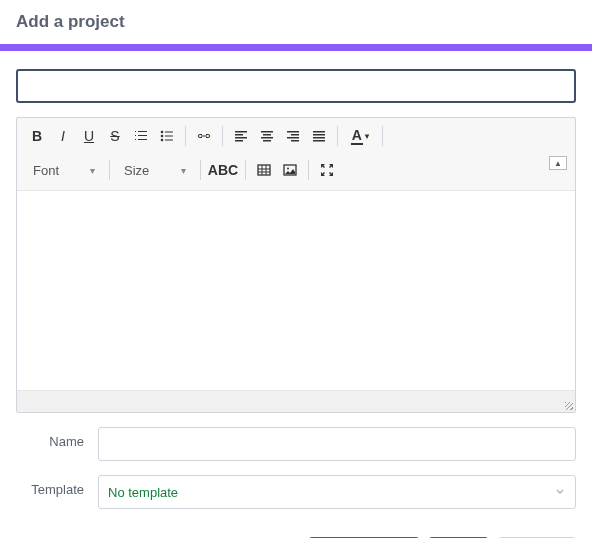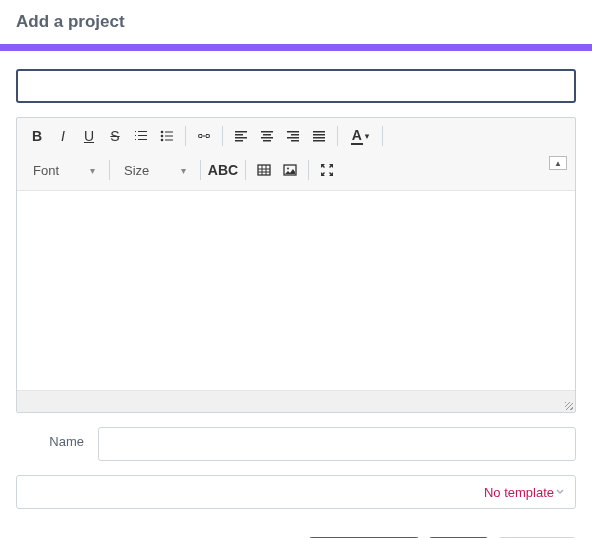--- a/index.html
+++ b/index.html
@@ -5,21 +5,21 @@
 * { box-sizing: border-box; margin: 0; padding: 0; }
 body { font-family: -apple-system, BlinkMacSystemFont, "Segoe UI", Arial, sans-serif; background: #fff; width: 592px; height: 538px; color: #333; }
 .header { padding: 12px 16px; border-bottom: 7px solid #8b5cf6; }
 .header h2 { font-size: 17px; font-weight: 600; color: #5a6370; }
 .form { padding: 18px 16px 0 16px; }
 .row { display: flex; align-items: flex-start; margin-bottom: 14px; }
 .row .label { width: 82px; text-align: right; padding-right: 14px; padding-top: 7px; font-size: 13px; color: #5a6370; }
 .row .control { flex: 1; }
 .text-input { width: 100%; height: 34px; border: 1px solid #d0d5db; border-radius: 3px; padding: 0 9px; font-size: 13px; color: #333; outline: none; }
 .text-input.focus { border: 2px solid #3d4f6b; }
-.select { width: 100%; height: 34px; border: 1px solid #d0d5db; border-radius: 3px; padding: 0 9px; font-size: 13px; display: flex; align-items: center; justify-content: flex-end; color: #be185d; cursor: pointer; background: #fff; }
+.select { width: 100%; height: 34px; border: 1px solid #d0d5db; border-radius: 3px; padding: 0 9px; font-size: 13px; display: flex; align-items: center; justify-content: space-between; color: #15803d; cursor: pointer; background: #fff; }
 .select .chev { color: #aab2bd; }
 .editor { border: 1px solid #d0d5db; border-radius: 2px; background: #f7f7f7; }
 .toolbar { display: flex; align-items: center; flex-wrap: wrap; padding: 6px 8px; gap: 2px; }
 .tb-btn { width: 24px; height: 24px; display: inline-flex; align-items: center; justify-content: center; font-size: 14px; color: #333; cursor: pointer; border-radius: 2px; }
 .tb-btn svg { display: block; }
 .tb-sep { width: 1px; height: 20px; background: #d0d5db; margin: 0 4px; }
 .tb-font { display: inline-flex; align-items: center; height: 24px; padding: 0 8px; cursor: pointer; color: #555; font-size: 13px; }
 .tb-font .chev { font-size: 10px; color: #888; }
 .toolbar2 { display: flex; align-items: center; padding: 4px 8px 8px 8px; gap: 2px; position: relative; }
 .collapse-toggle { position: absolute; right: 8px; top: 2px; width: 18px; height: 14px; border: 1px solid #bbb; display: flex; align-items: center; justify-content: center; font-size: 8px; cursor: pointer; background: #fff; color: #555; }
@@ -155,20 +155,21 @@
   </div>
 
   <div class="row">
     <div class="label">Name</div>
     <div class="control">
       <input class="text-input" value="" style="">
     </div>
   </div>
 
   <div class="row">
+    <div class="label">Template</div>
     <div class="control">
       <div class="select">
         <span>No template</span>
         <span class="chev">
           <svg width="12" height="12" viewBox="0 0 12 12">
               <path d="M3 5l3 3 3-3" fill="none" stroke="#aab2bd" stroke-width="1.5"></path>
             </svg>
         </span>
       </div>
     </div>

